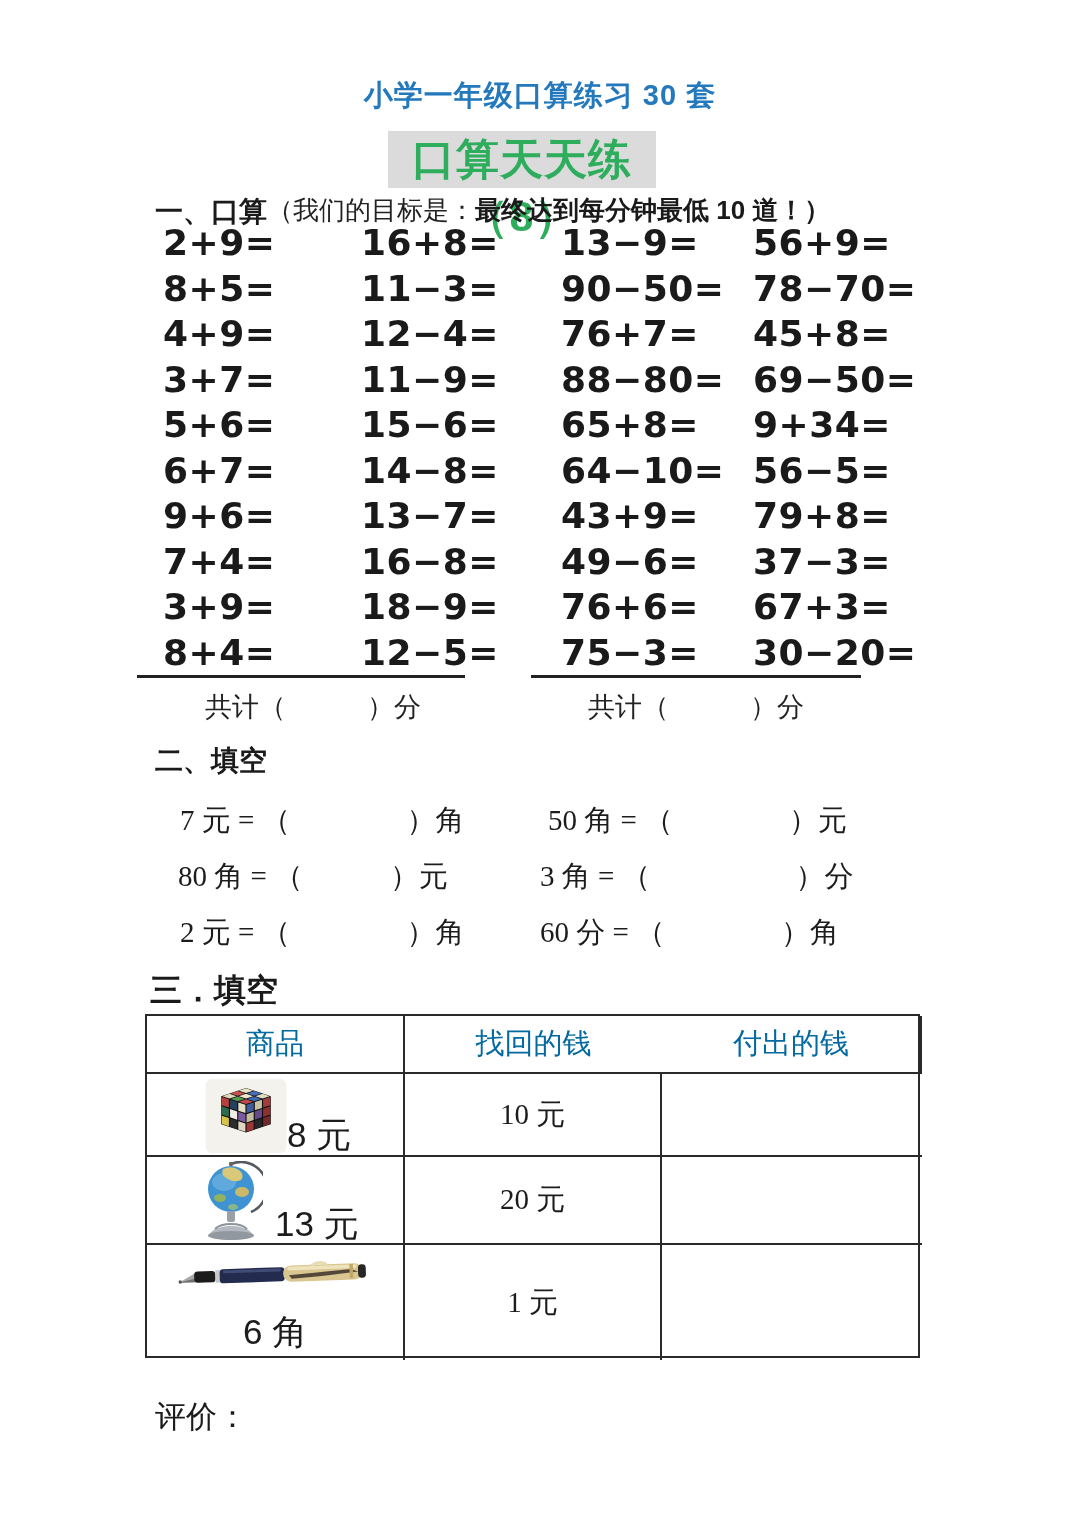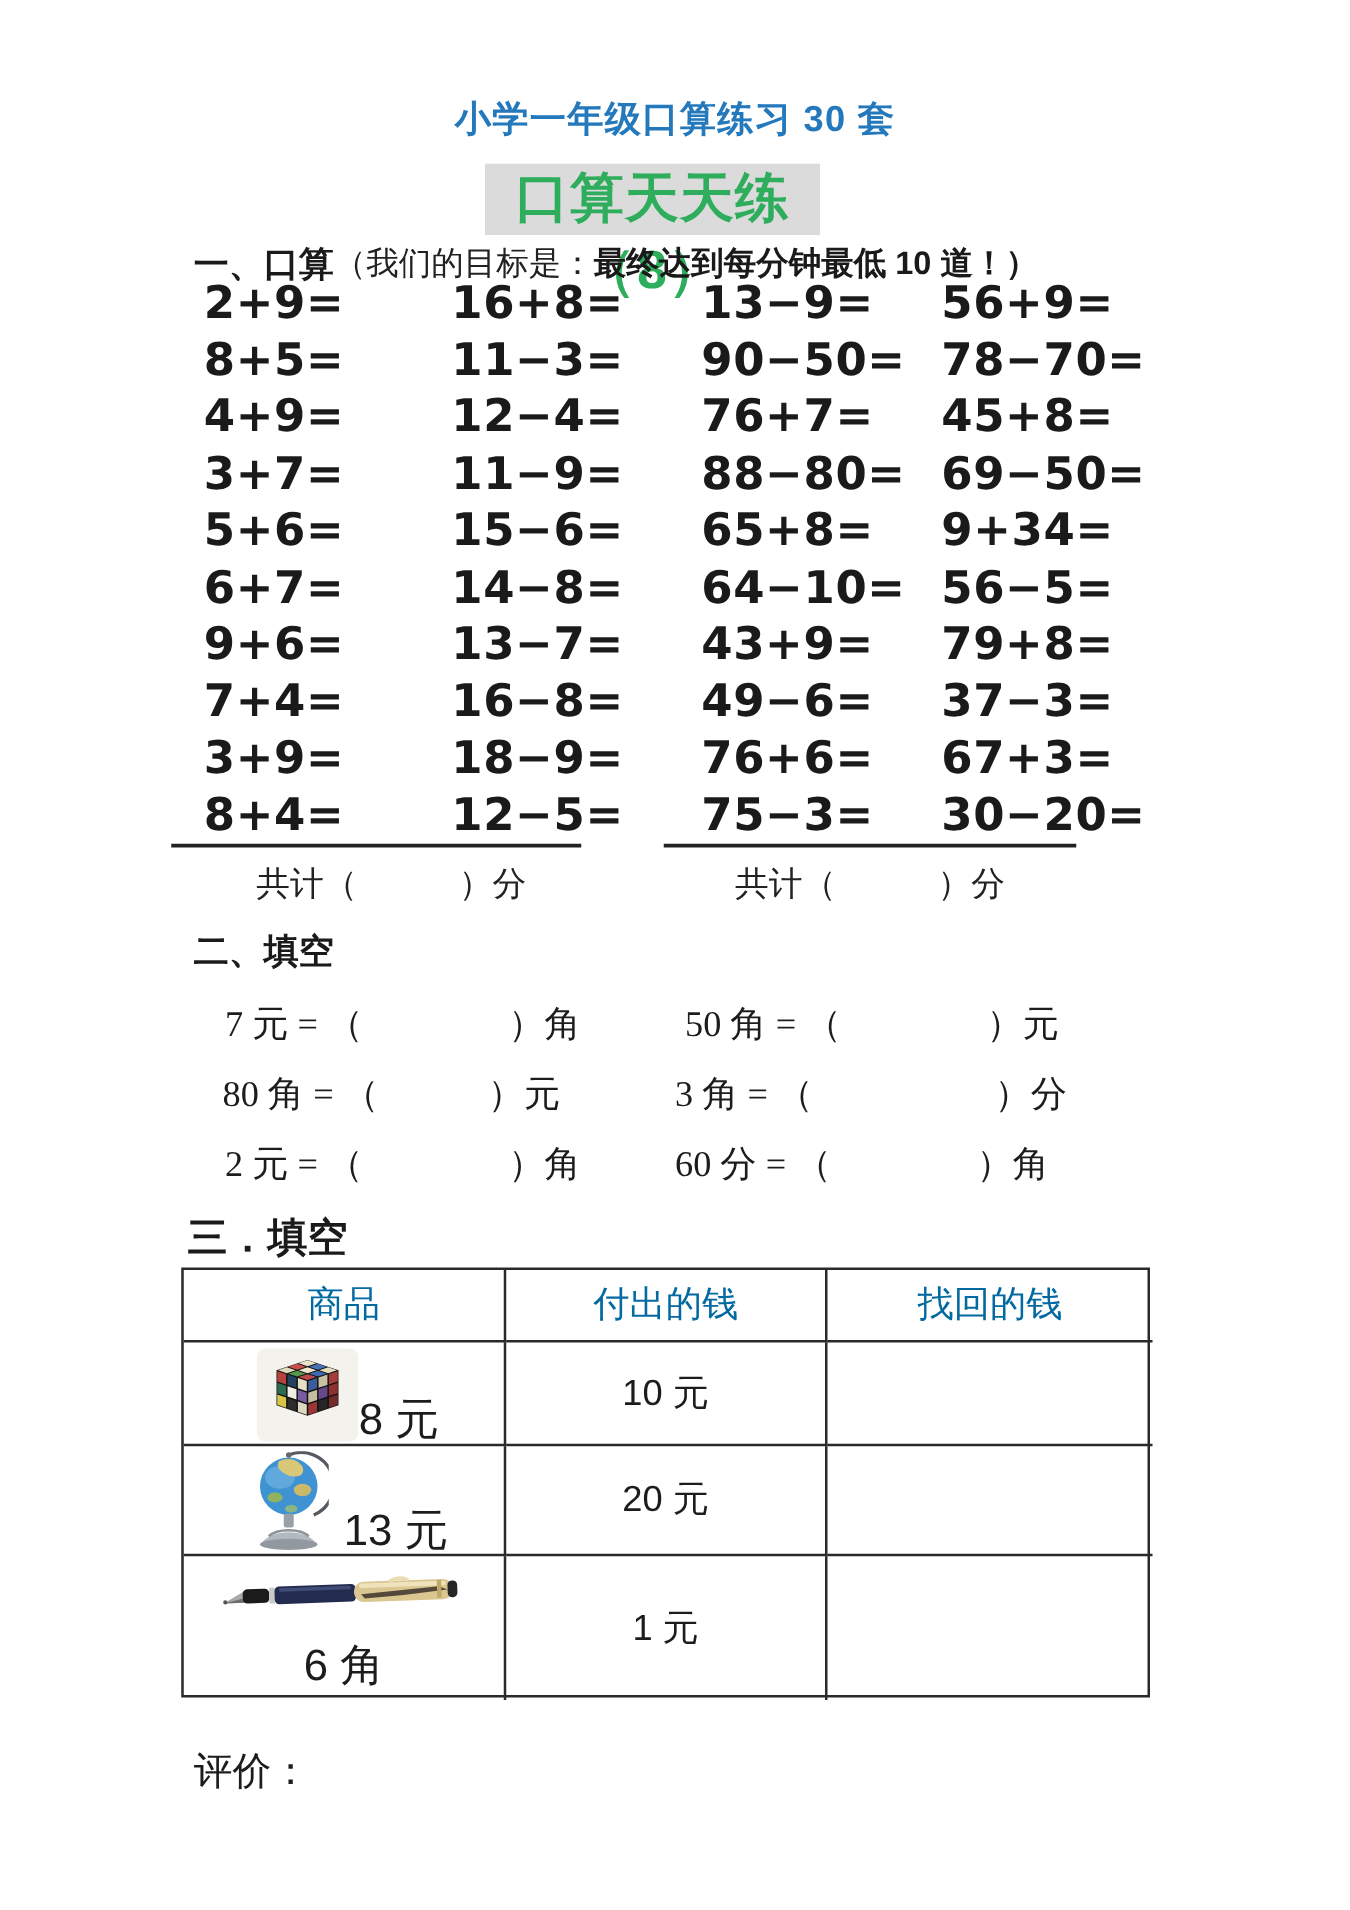--- a/index.html
+++ b/index.html
@@ -43,21 +43,21 @@
   .sec3-heading{position:absolute;left:150px;top:969px;font-size:32px;font-weight:700;}
   .price-table{position:absolute;left:145px;top:1014px;width:775px;height:344px;
      display:grid;grid-template-columns:258px 257px 260px;grid-template-rows:58px 83px 88px 115px;
      border:2px solid #2a2a2a;box-sizing:border-box;}
   .cell{position:relative;box-sizing:border-box;}
   .br{border-right:2px solid #2a2a2a;}
   .bb{border-bottom:2px solid #2a2a2a;}
   .th{display:flex;align-items:center;justify-content:center;
      font-family:Liberation Serif, serif;font-size:29px;color:#0369a1;}
   .paid-cell{display:flex;align-items:center;justify-content:center;
-     font-family:Liberation Sans, sans-serif;font-size:29px;color:#1c1c1c;}
+     font-family:Liberation Serif, serif;font-size:29px;color:#1c1c1c;}
   .price-label{position:absolute;font-family:Liberation Sans, sans-serif;font-size:35px;color:#1c1c1c;white-space:nowrap;}
   .p-cube{left:140px;top:38px;}
   .p-globe{left:128px;top:44px;}
   .p-pen{left:96px;top:64px;}
   .img-cube{position:absolute;left:56px;top:4px;}
   .img-globe{position:absolute;left:58px;top:4px;}
   .img-pen{position:absolute;left:26px;top:10px;}
 
   
   .evaluation{position:absolute;left:155px;top:1396px;font-family:"Liberation Serif",serif;
@@ -151,22 +151,22 @@
   <div class="fill-row f-l1">80 角 = （　　　）元</div>
   <div class="fill-row f-r1">3 角 = （　　　　　）分</div>
   <div class="fill-row f-l2">2 元 = （　　　　）角</div>
   <div class="fill-row f-r2">60 分 = （　　　　）角</div>
 
   <div class="sec3-heading">三．填空</div>
 
   <div class="price-table">
 
     <div class="cell th br bb">商品</div>
+    <div class="cell th bb">找回的钱</div>
     <div class="cell th br bb">付出的钱</div>
-    <div class="cell th bb">找回的钱</div>
 
     <div class="cell br bb">
       <svg class="img-cube" width="86" height="76" viewBox="0 0 100 92">
         <rect x="1" y="1" width="98" height="90" rx="8" fill="#f4f2ec"></rect>
         <polygon points="50,12 80,22 80,56 50,66 20,56 20,22" fill="#101010"></polygon>
         <g transform="matrix(10,3.3333,-10,3.3333,50,12)">
           <rect x="0.07" y="0.07" width="0.86" height="0.86" fill="#e9e2c6"></rect>
           <rect x="1.07" y="0.07" width="0.86" height="0.86" fill="#4a6fb5"></rect>
           <rect x="2.07" y="0.07" width="0.86" height="0.86" fill="#e3dcc0"></rect>
           <rect x="0.07" y="1.07" width="0.86" height="0.86" fill="#c8504f"></rect>

